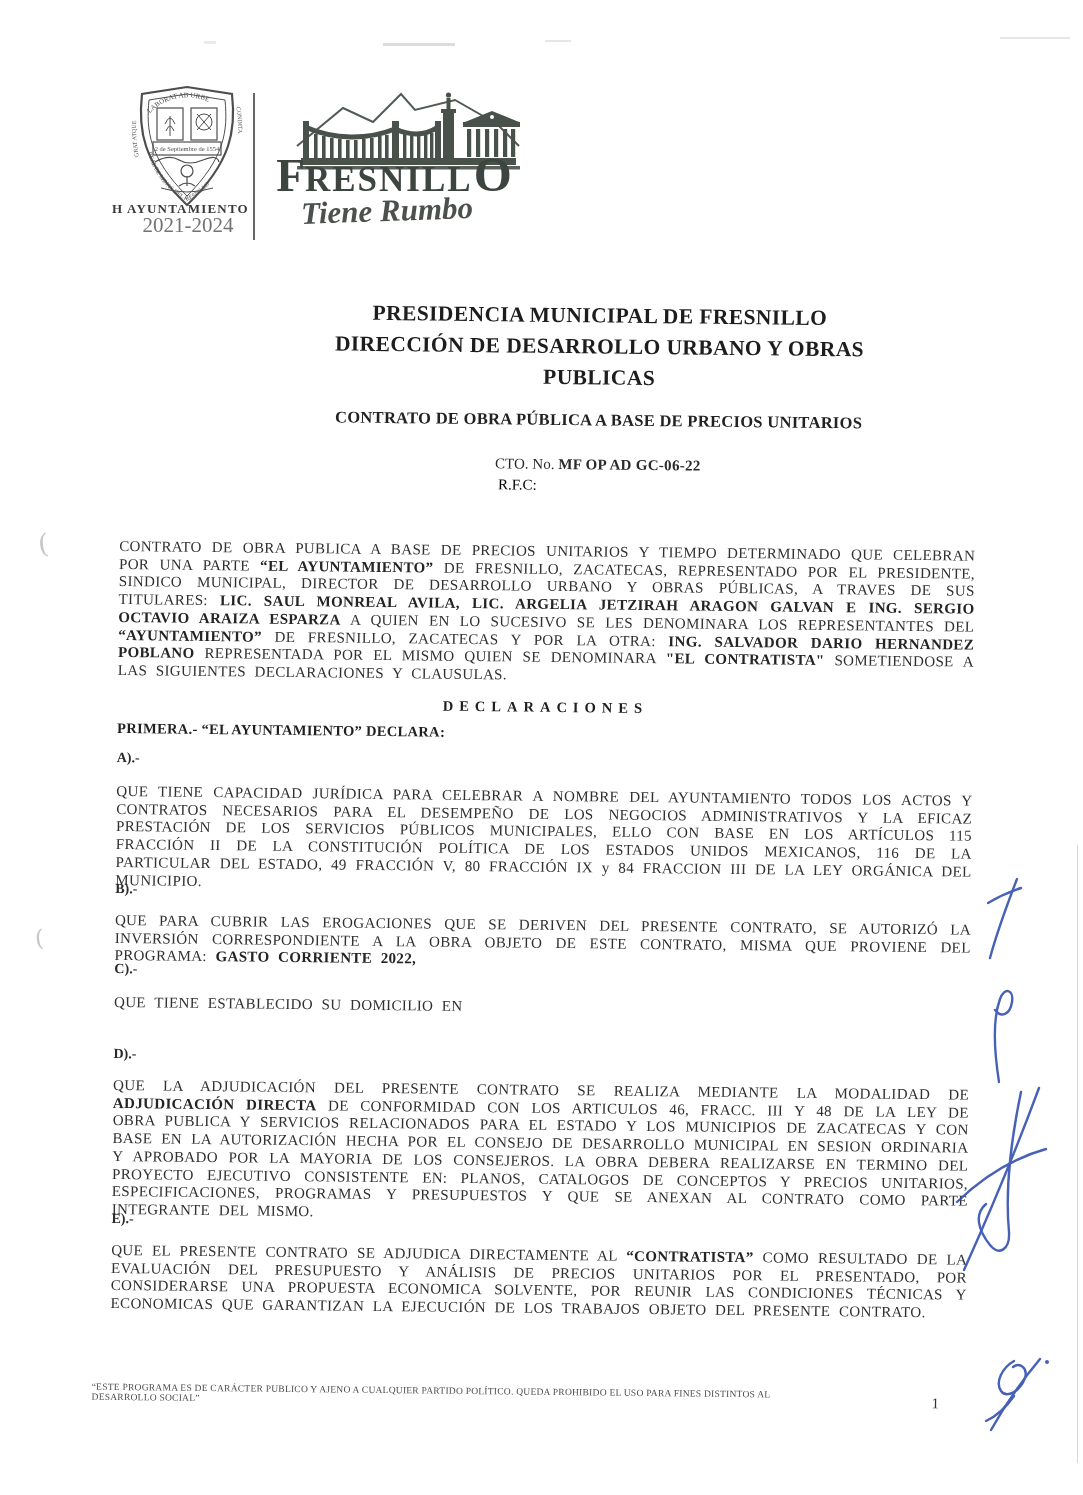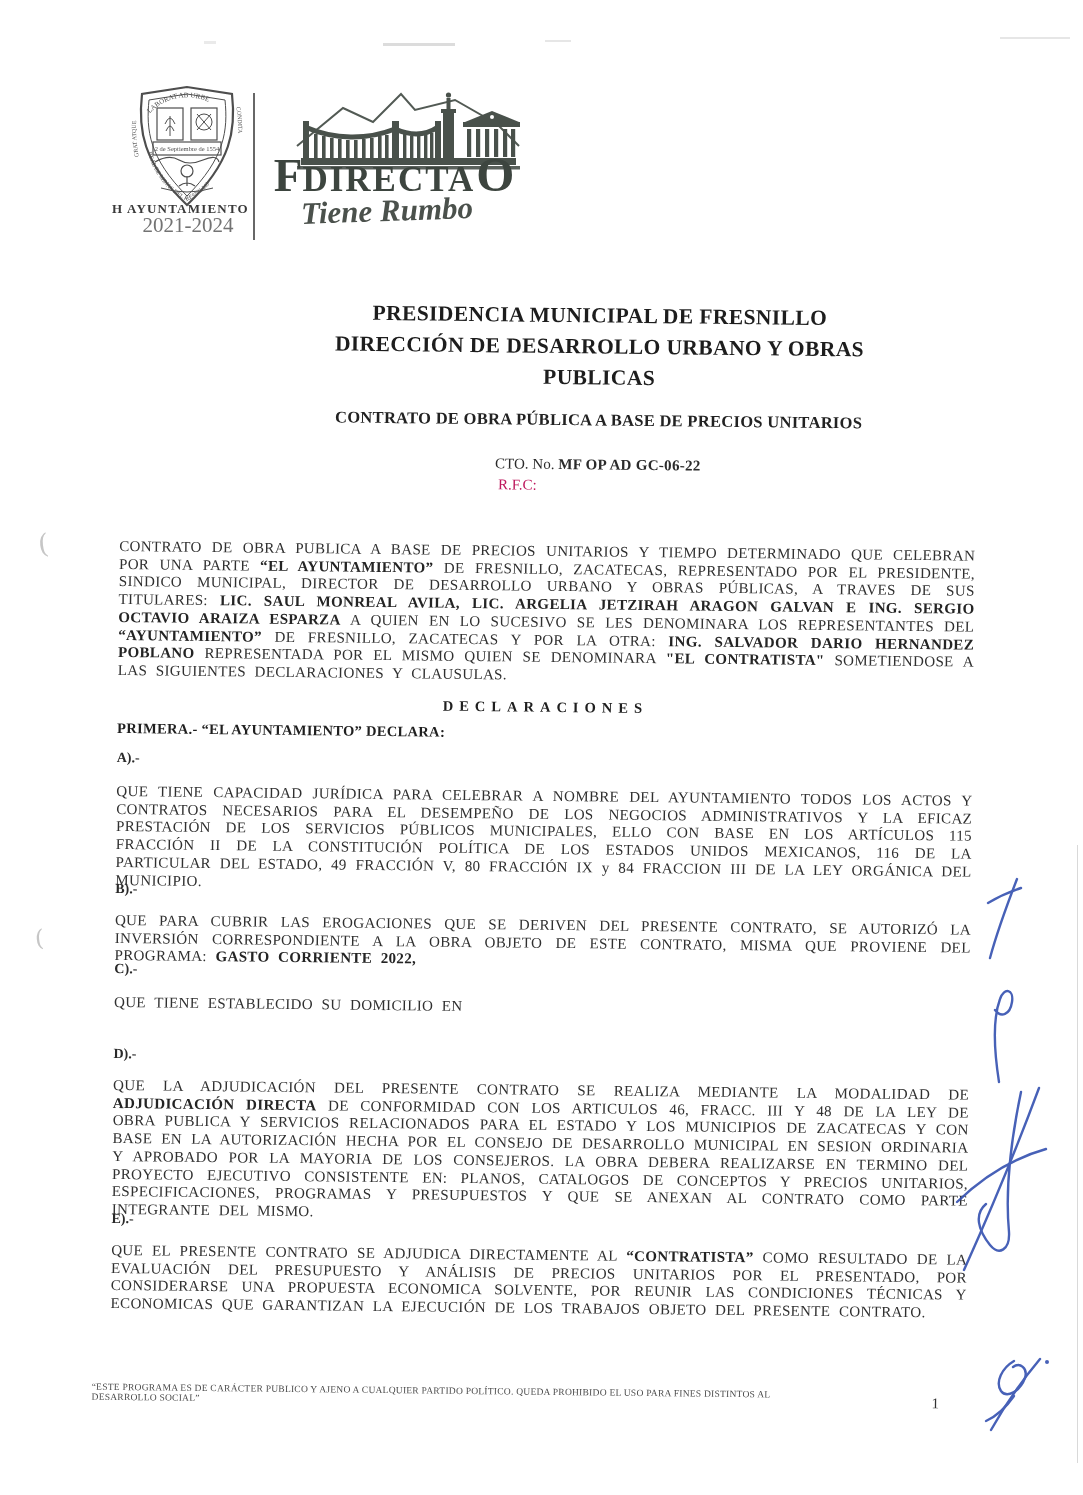--- a/index.html
+++ b/index.html
@@ -26,21 +26,21 @@
   .tagline{position:absolute;left:297px;top:193px;width:180px;text-align:center;
     font-size:31px;font-style:italic;font-weight:700;color:#4b514c;transform:rotate(-2deg);}
 
   
   .title{position:absolute;left:275px;top:295px;width:650px;text-align:center;
     font-size:21.5px;line-height:31px;font-weight:700;letter-spacing:.4px;color:#1d1d1d;}
   .subtitle{position:absolute;left:275px;top:405px;width:650px;text-align:center;
     font-size:16.5px;font-weight:700;letter-spacing:.3px;color:#222;}
   .cto-line{position:absolute;left:497px;top:451px;font-size:15px;color:#2b2b2b;}
   .cto-line b{letter-spacing:.3px;}
-  .rfc-line{position:absolute;left:500px;top:472px;font-size:15px;color:#be185d;}
+  .rfc-line{position:absolute;left:500px;top:472px;font-size:15px;color:#000000;}
 
   
   .para{position:absolute;left:122px;width:856px;text-align:justify;
     font-size:15px;line-height:17.7px;letter-spacing:.35px;word-spacing:4.5px;color:#303030;}
   .para b{font-weight:700;color:#242424;}
   #intro{top:523px;}
   .decl-heading{position:absolute;left:122px;top:694px;width:856px;text-align:center;
     font-size:14.5px;font-weight:700;letter-spacing:6px;color:#1f1f1f;}
   .primera{position:absolute;left:122px;top:720px;font-size:14.5px;font-weight:700;
     letter-spacing:.3px;color:#1f1f1f;}
@@ -162,21 +162,21 @@
           <rect x="208" y="41" width="4.2" height="28"></rect>
             <rect x="216" y="41" width="4.2" height="28"></rect>
         </g>
         <circle cx="197" cy="29" r="2" fill="#fff" stroke="none"></circle>
       </g>
     </svg>
   </div>
 
   <div class="wordmark">
     <span class="wm-f">F</span>
-      <span class="wm-mid">DIRECTA</span>
+      <span class="wm-mid">RESNILL</span>
       <span class="wm-o">O</span>
   </div>
   <div class="tagline">Tiene Rumbo</div>
 
   <div class="typed">
 
     <div class="title">
       <div>PRESIDENCIA MUNICIPAL DE FRESNILLO</div>
       <div>DIRECCIÓN DE DESARROLLO URBANO Y OBRAS</div>
       <div>PUBLICAS</div>

